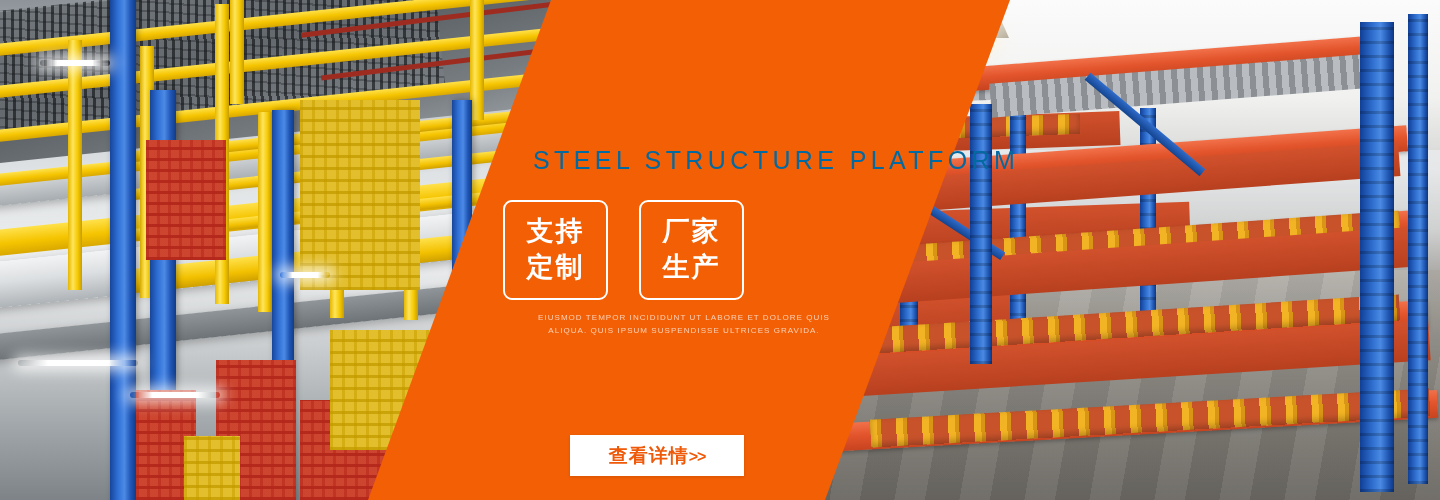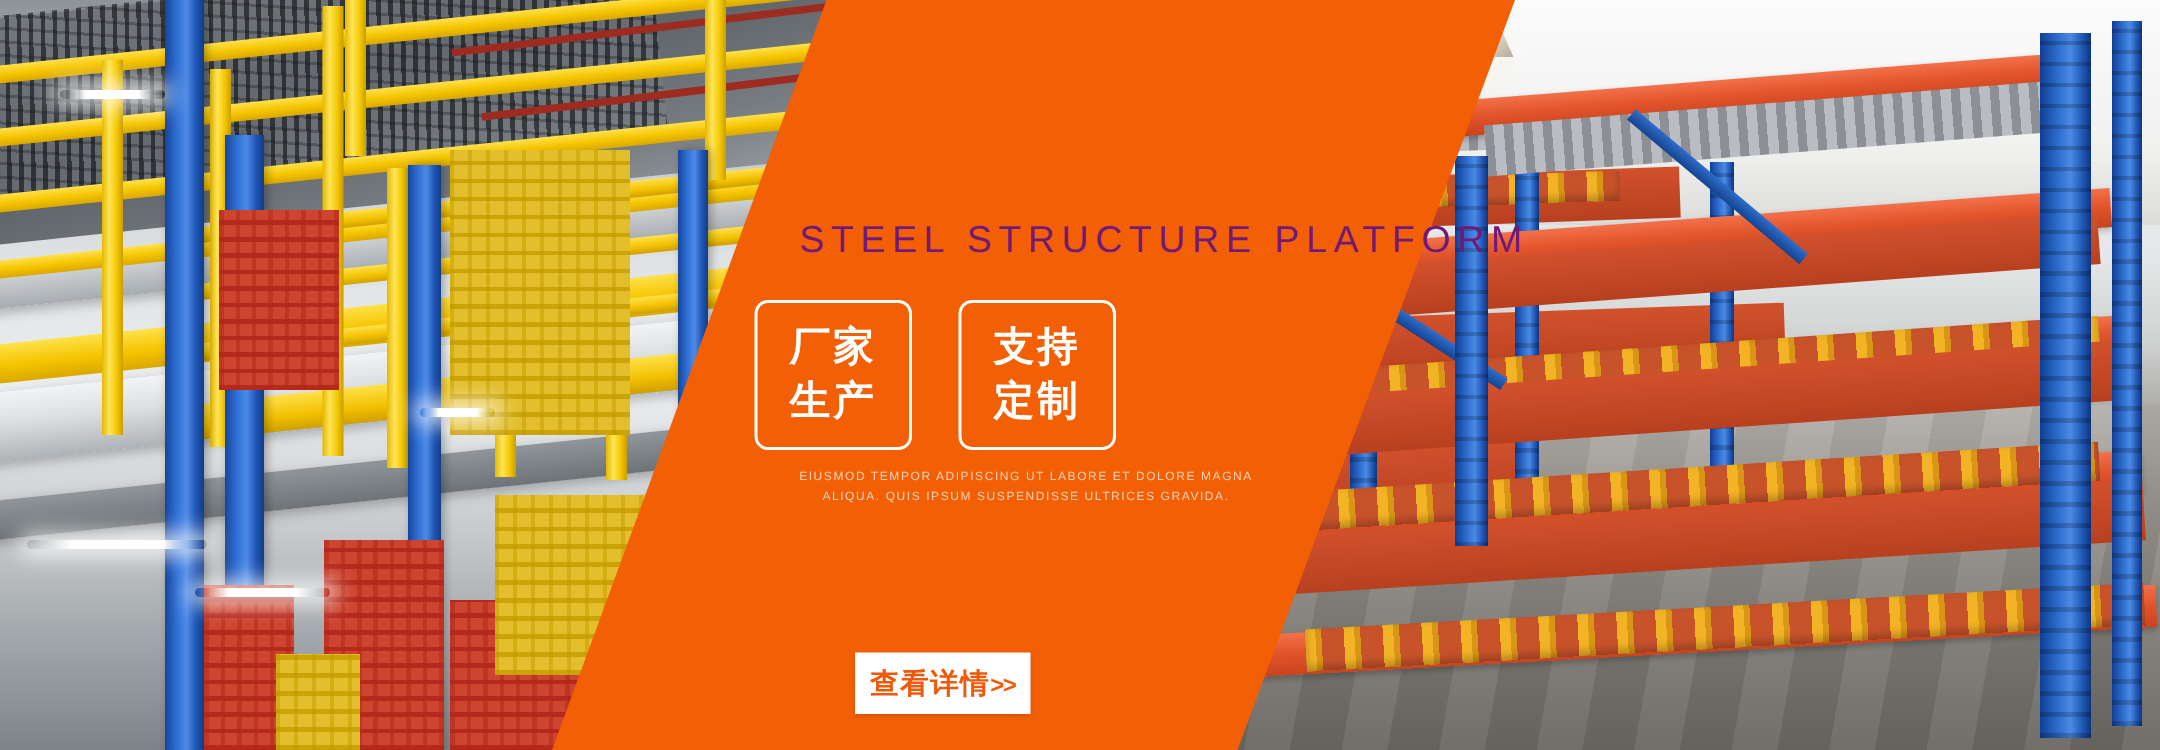--- a/index.html
+++ b/index.html
@@ -184,21 +184,21 @@
 
   #headline {
     position:absolute; left:537px; top:72px;
     font-size:57px; font-weight:bold; color:#ffffff;
     letter-spacing:1px; line-height:1;
     white-space:nowrap;
     text-shadow:0 1px 2px rgba(0,0,0,.12);
   }
   #subheadline {
     position:absolute; left:533px; top:146px;
-    font-size:25px; color:#701a75; letter-spacing:4.4px;
+    font-size:25px; color:#0369a1; letter-spacing:4.4px;
     white-space:nowrap; font-weight:400;
   }
 
   #feature-boxes {
     position:absolute; left:503px; top:200px;
     display:flex; gap:31px;
   }
   .feature-box {
     width:105px; height:100px;
     border:2px solid #ffffff; border-radius:9px;
@@ -211,21 +211,21 @@
   #lorem {
     position:absolute; left:449px; top:312px; width:470px;
     text-align:center;
     color:rgba(255,255,255,.70);
     font-size:8px; letter-spacing:1.05px; line-height:1.62;
   }
   #lorem div { white-space:nowrap; }
 
   #cta-button {
     position:absolute; left:570px; top:435px;
-    width:117px; height:41px;
+    width:174px; height:41px;
     background:#ffffff;
     display:flex; align-items:center; justify-content:center;
     box-shadow:0 1px 3px rgba(0,0,0,.12);
     cursor:pointer;
     text-align:right;
   }
   #cta-label {
     color:#ef5a0a; font-size:19px; font-weight:bold; letter-spacing:1px;
     white-space:nowrap;
   }
@@ -336,31 +336,31 @@
   </div>
 
   <div id="orange-panel"></div>
 
   <div id="content">
 
     <div id="subheadline">STEEL STRUCTURE PLATFORM</div>
 
     <div id="feature-boxes">
       <div class="feature-box">
+        <span>支持</span>
+        <span>定制</span>
+      </div>
+      <div class="feature-box">
         <span>厂家</span>
         <span>生产</span>
       </div>
-      <div class="feature-box">
-        <span>支持</span>
-        <span>定制</span>
-      </div>
     </div>
 
     <div id="lorem">
-      <div>EIUSMOD TEMPOR ADIPISCING UT LABORE ET DOLORE MAGNA</div>
+      <div>EIUSMOD TEMPOR INCIDIDUNT UT LABORE ET DOLORE QUIS</div>
       <div>ALIQUA. QUIS IPSUM SUSPENDISSE ULTRICES GRAVIDA.</div>
     </div>
 
     <div id="cta-button">
       <span id="cta-label"><span>查看详情</span><span class="arrows">&gt;&gt;</span></span>
     </div>
 
   </div>
 </div>
 

